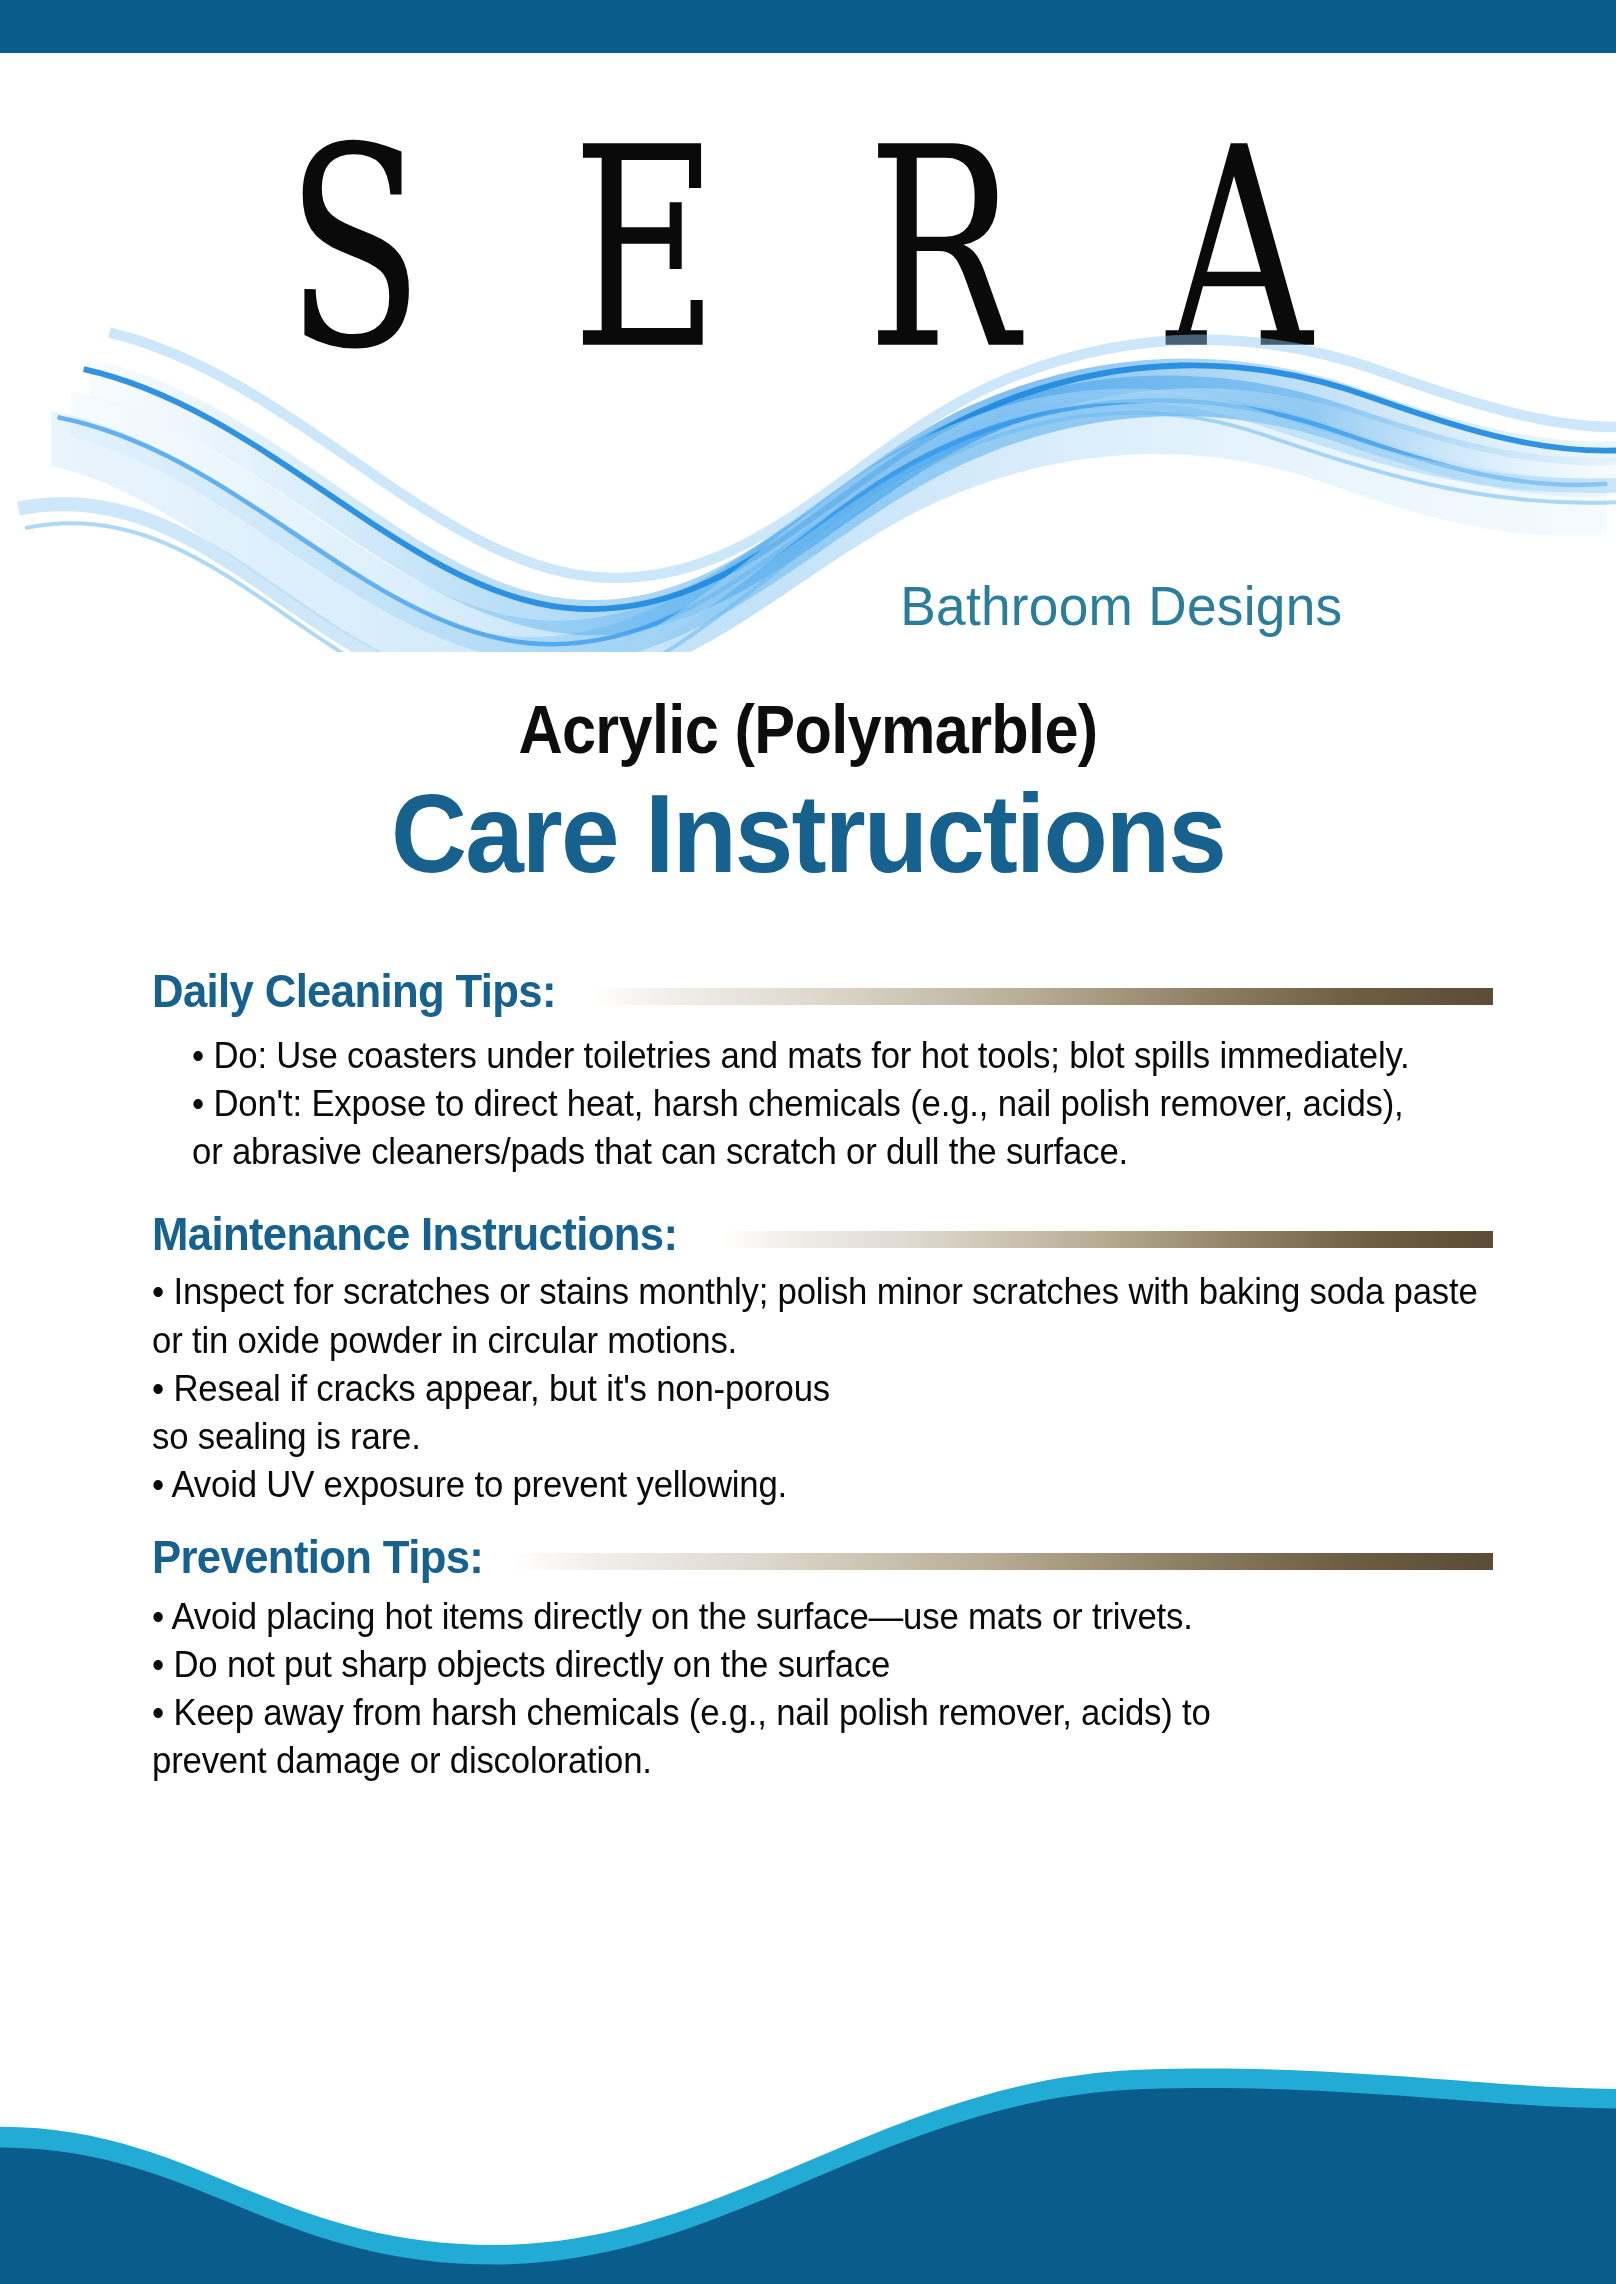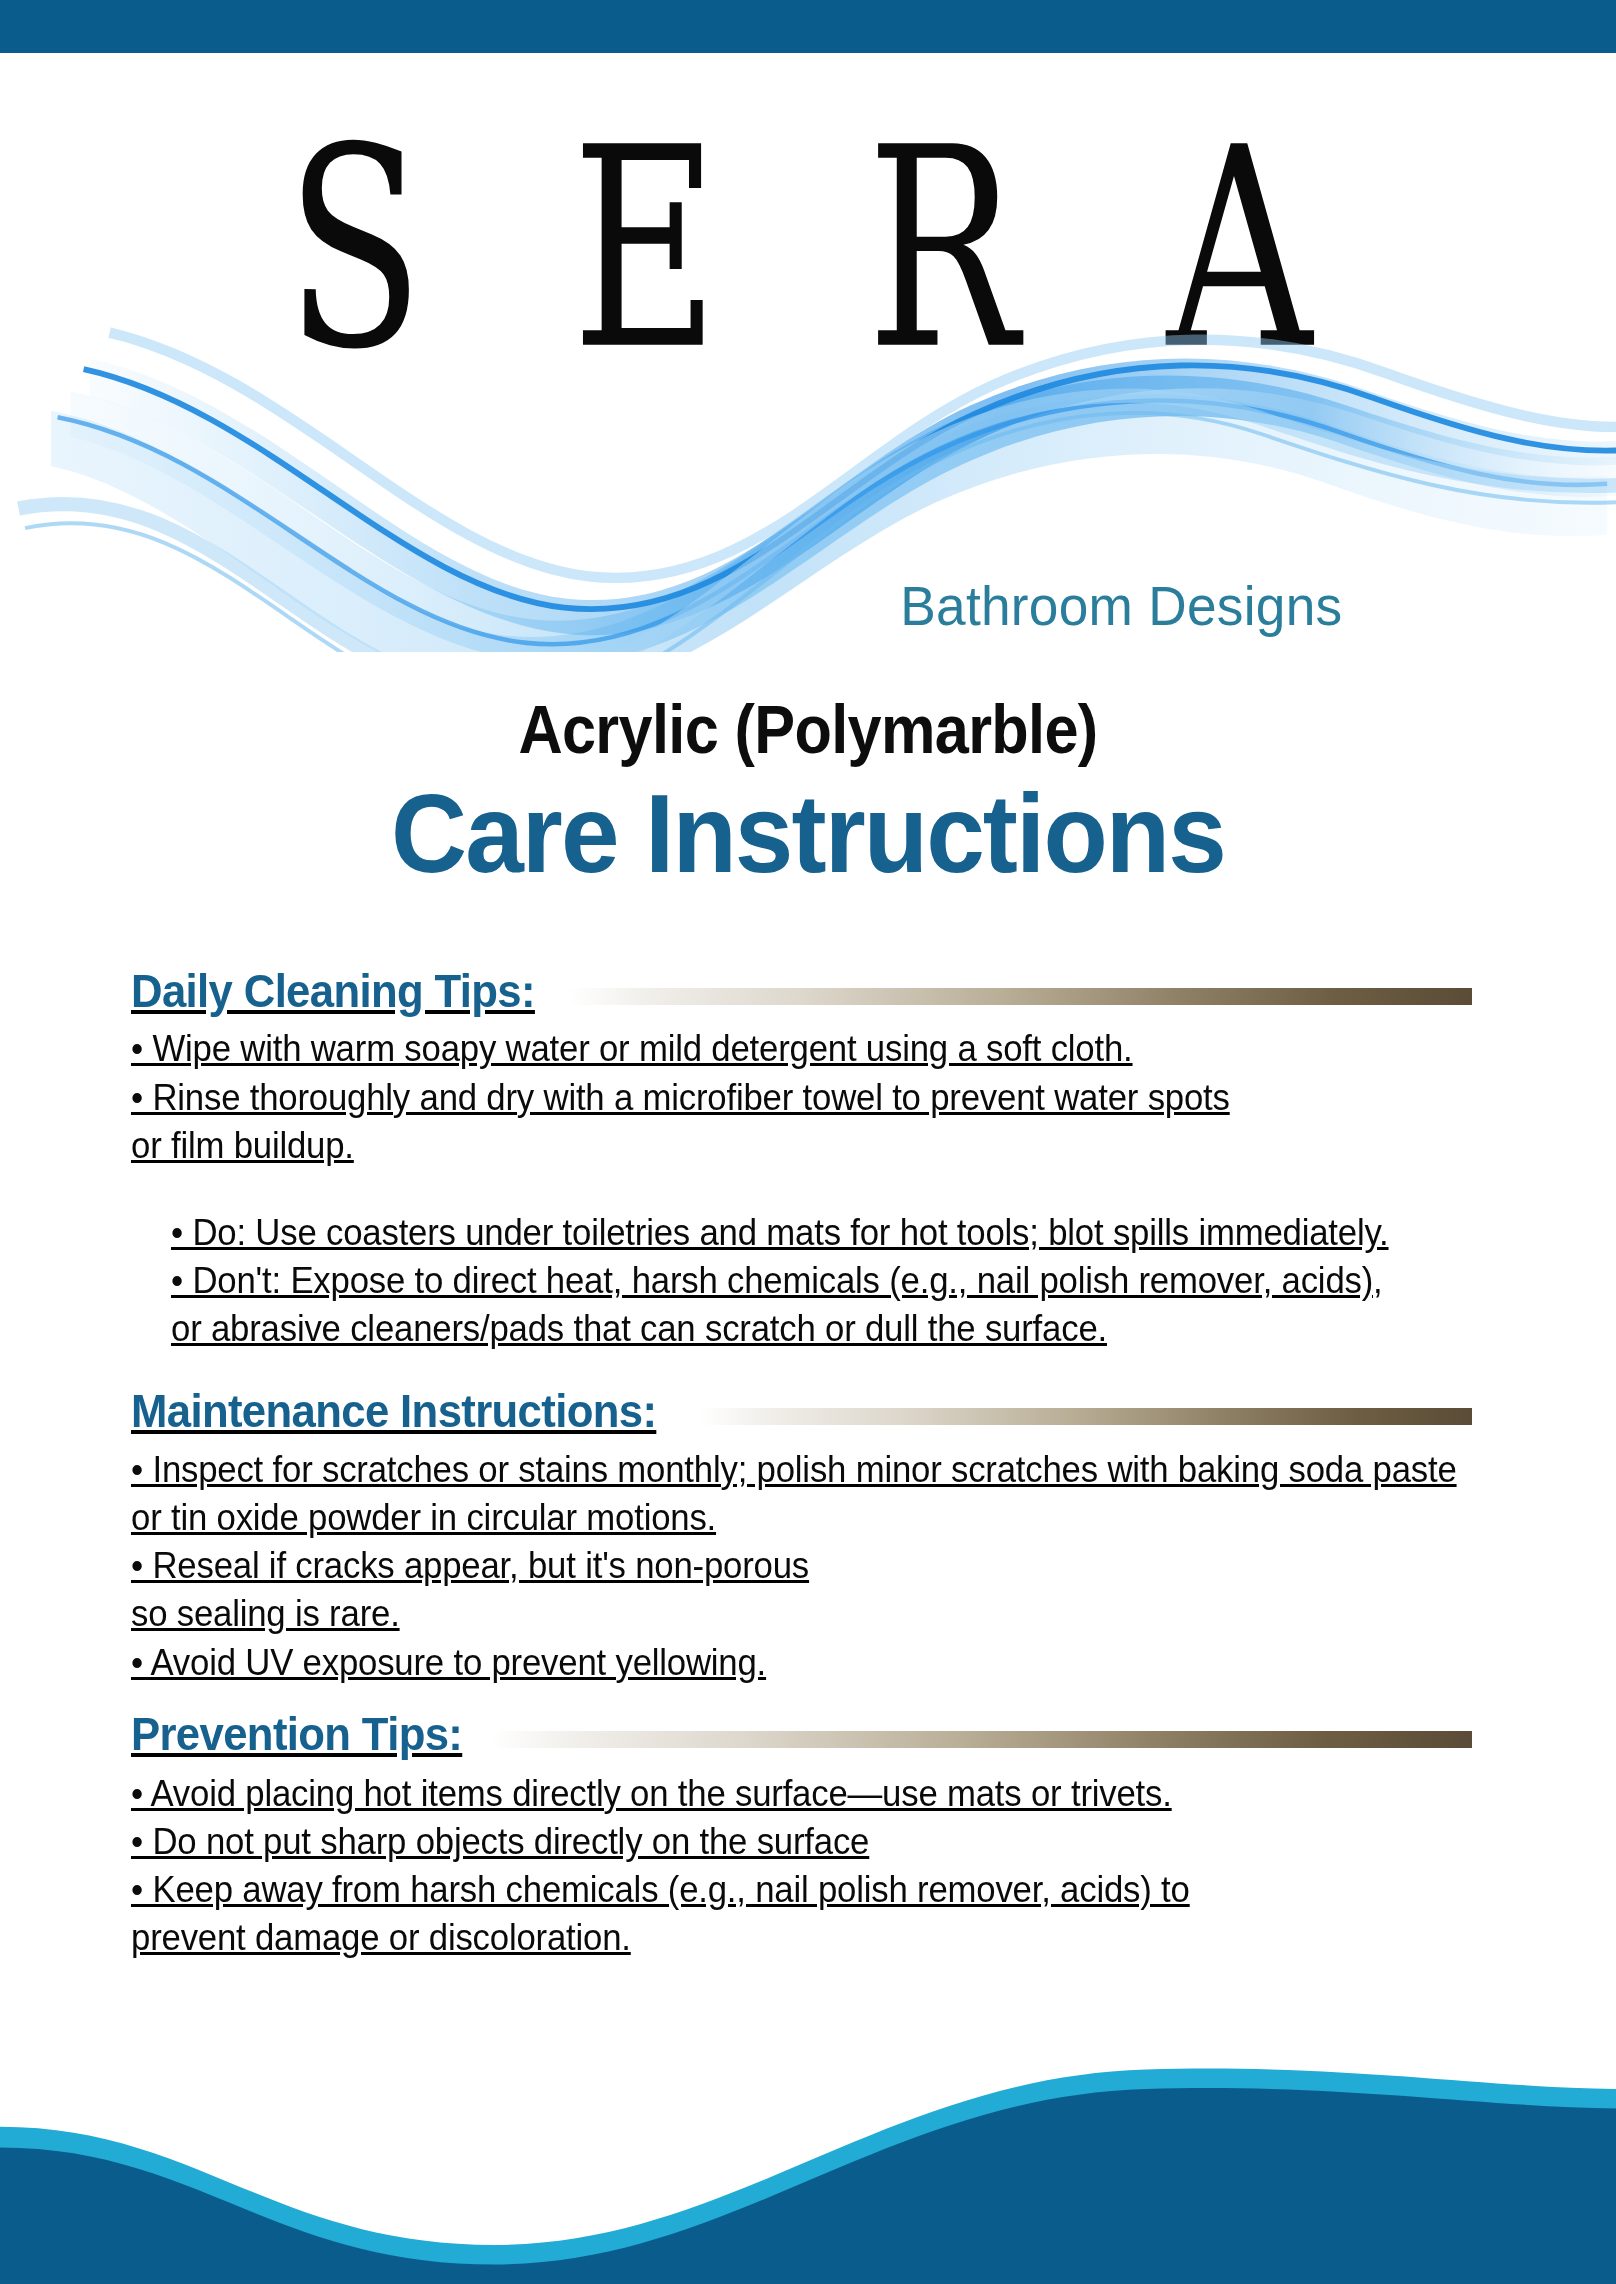--- a/index.html
+++ b/index.html
@@ -94,24 +94,23 @@
     font-size: 112px;
     color: #17618f;
     letter-spacing: -2px;
     transform: scaleX(0.94);
     line-height: 1.05;
   }
 
   
   #sections {
     position: absolute;
-    left: 131px;
+    left: 152px;
     top: 962px;
     width: 1341px;
-    text-decoration: underline;
   }
   .section { margin-bottom: 6.5px; }
   .section-head-row {
     display: flex;
     align-items: flex-end;
     width: 100%;
     height: 53px;
   }
   .section-title {
     font-family: "Liberation Sans", sans-serif;
@@ -237,25 +236,20 @@
   <div id="subtitle">Acrylic (Polymarble)</div>
 
   <div id="main-title">Care Instructions</div>
 
   <div id="sections">
       <div class="section sec-daily">
         <div class="section-head-row">
           <div class="section-title">Daily Cleaning Tips:</div>
           <div class="section-rule"></div>
         </div>
-        <div class="section-body">
-          <div class="bullet-line">• Wipe with warm soapy water or mild detergent using a soft cloth.</div>
-          <div class="bullet-line">• Rinse thoroughly and dry with a microfiber towel to prevent water spots</div>
-          <div class="bullet-line">or film buildup.</div>
-        </div>
       </div>
       <div class="section sec-dos">
         <div class="section-body">
           <div class="bullet-line">• Do: Use coasters under toiletries and mats for hot tools; blot spills immediately.</div>
           <div class="bullet-line">• Don't: Expose to direct heat, harsh chemicals (e.g., nail polish remover, acids),</div>
           <div class="bullet-line">or abrasive cleaners/pads that can scratch or dull the surface.</div>
         </div>
       </div>
       <div class="section sec-maint">
         <div class="section-head-row">

